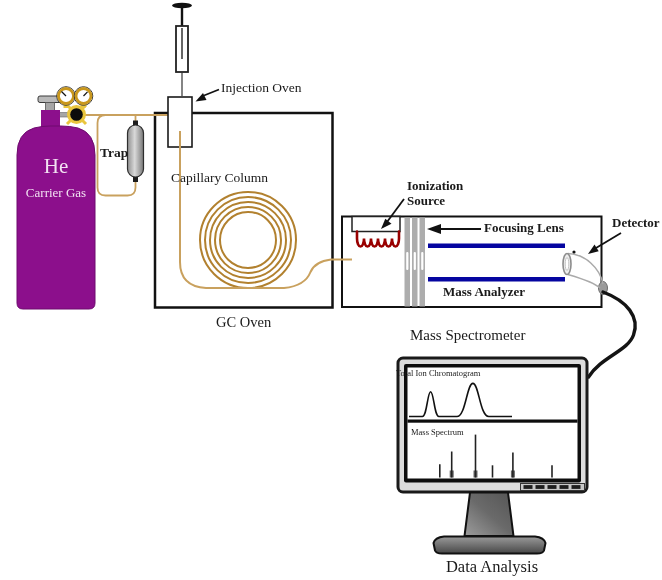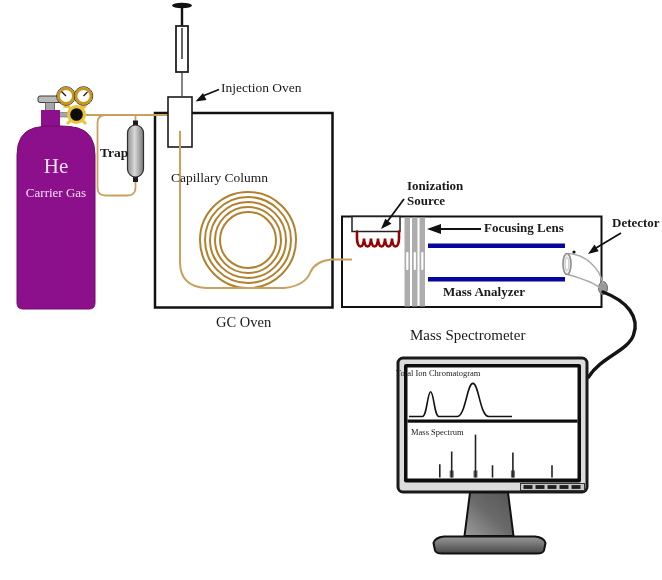--- a/index.html
+++ b/index.html
@@ -194,13 +194,14 @@
 <div class="label fs13" style="left:407px;top:179px;">
   <span style="display:block;">Ionization</span>
   <span style="display:block;margin-top:1px;">Source</span>
 </div>
 <div class="label fs13" style="left:484px;top:221px;">Focusing Lens</div>
 <div class="label fs13" style="left:443px;top:285px;text-align:right;">Mass Analyzer</div>
 <div class="label fs13" style="left:612px;top:216px;">Detector</div>
 <div class="label fs15" style="left:410px;top:315px;margin-top:12px;">Mass Spectrometer</div>
 <div class="label tiny" style="left:396px;top:369px;">Total Ion Chromatogram</div>
 <div class="label tiny" style="left:411px;top:428px;">Mass Spectrum</div>
+<div class="label" style="left:432px;top:558px;width:120px;text-align:center;font-size:16.5px;">Data Analysis</div>
 </div>
 
 </body></html>

